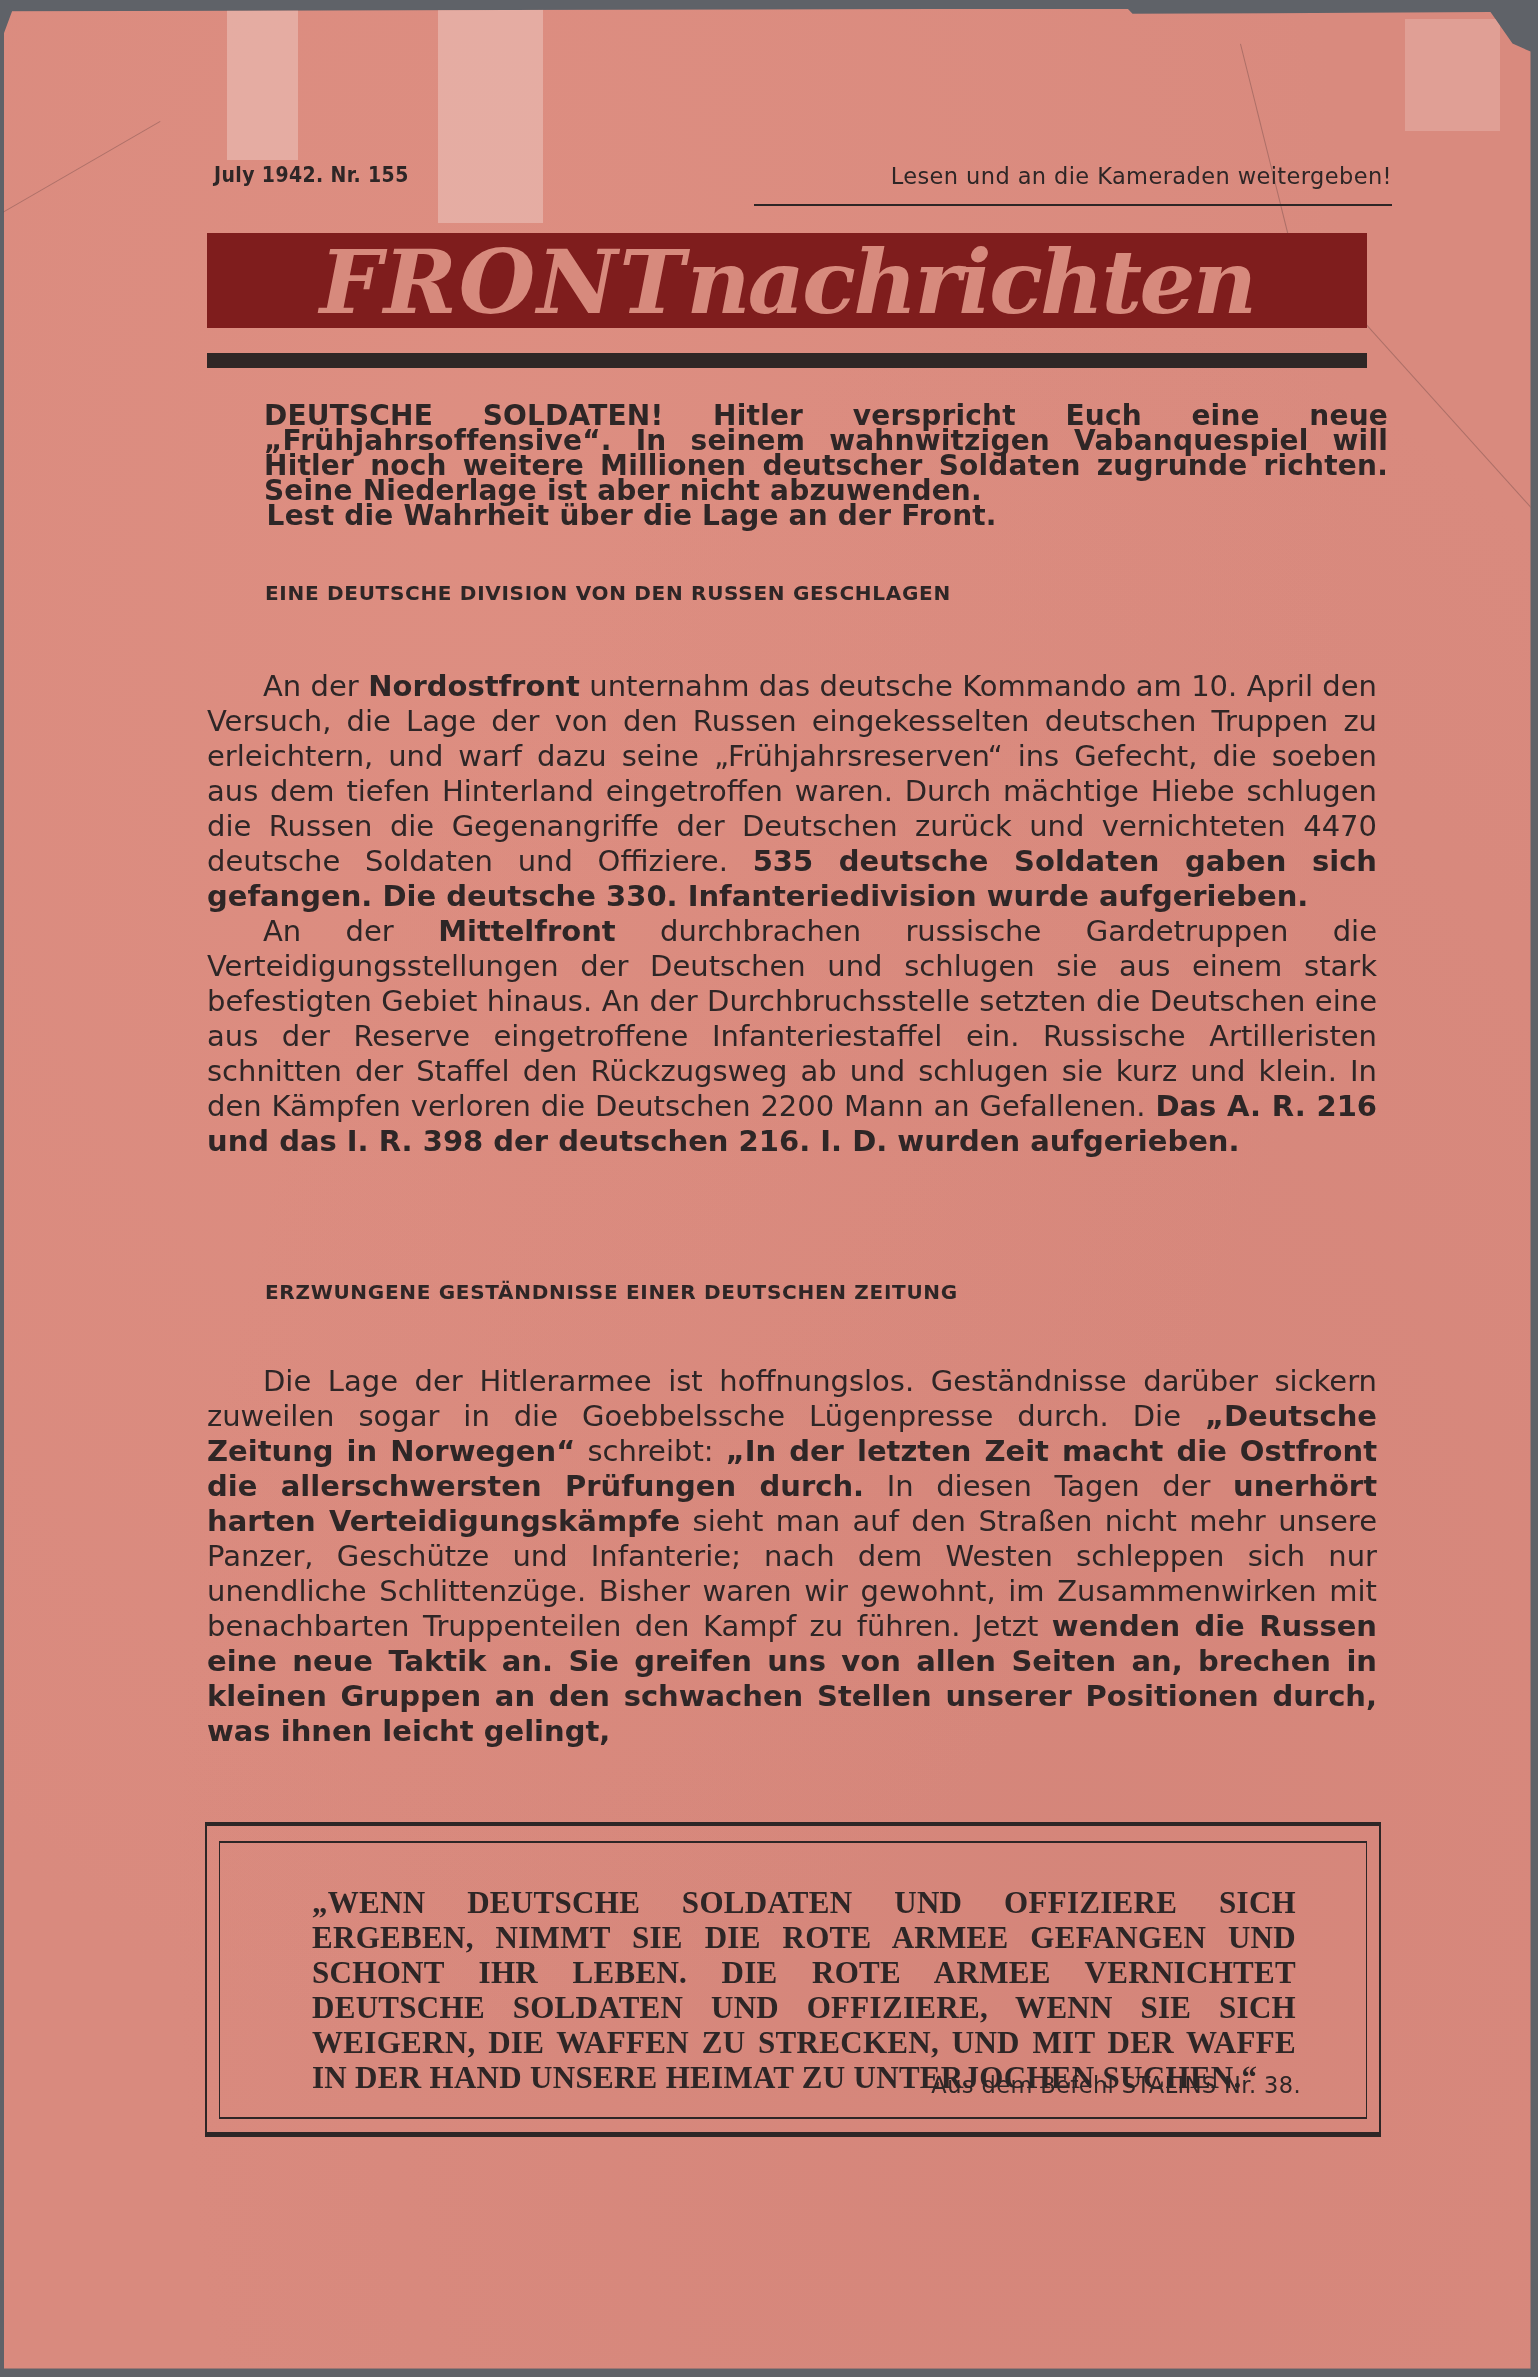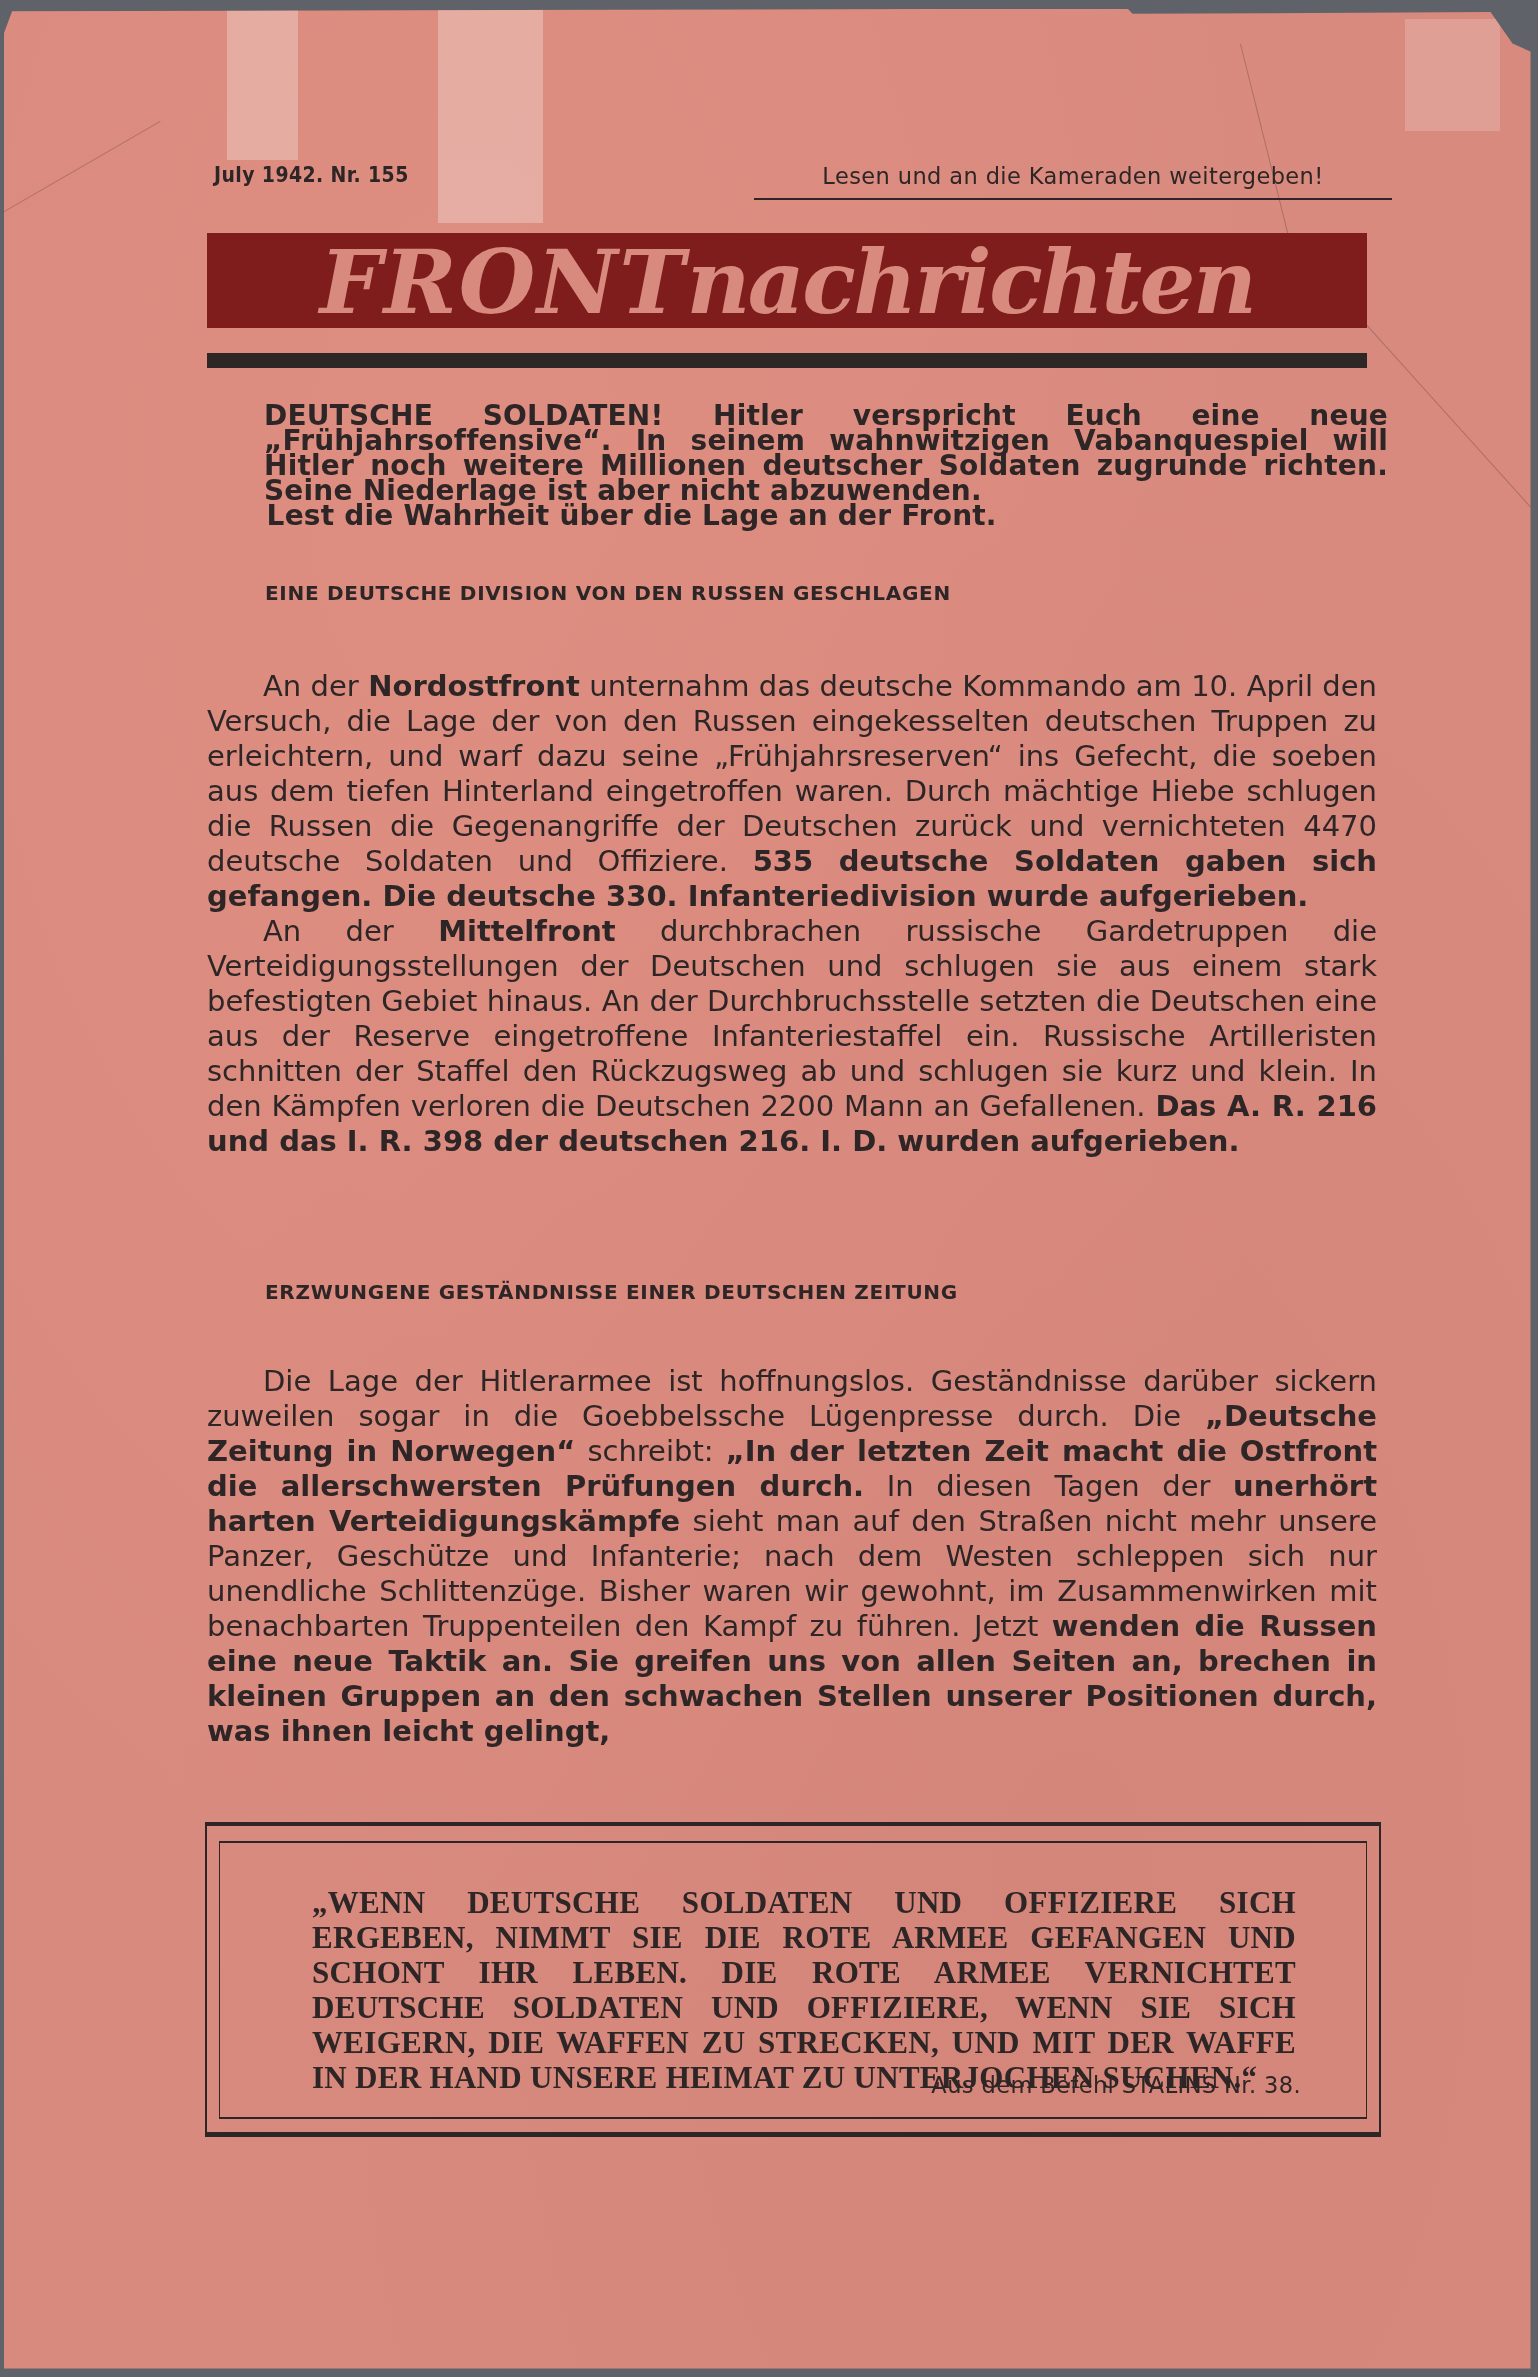--- a/index.html
+++ b/index.html
@@ -24,22 +24,22 @@
   .tape3 { left: 1401px; top: 10.4px; width: 95px; height: 112px; background: rgba(235,190,185,0.4); }
   .crease { position: absolute; border-left: 0.9px solid rgba(90,60,60,0.35); transform-origin: top left; }
 
   .issue-line {
     position: absolute; left: 214px; top: 163px;
     font-family: "DejaVu Sans Condensed", "DejaVu Sans", sans-serif;
     font-weight: bold; font-size: 21px; letter-spacing: 0.4px;
   }
   .pass-on {
     position: absolute; left: 754px; top: 163px; width: 638px;
-    font-size: 22.5px; letter-spacing: 0.4px; text-align: center;
-    border-bottom: 2.6px solid #2e2626; padding-bottom: 9px;
+    font-size: 22.5px; letter-spacing: 0.4px; text-align: right;
+    border-bottom: 2.6px solid #2e2626; padding-bottom: 15px;
   }
 
   .masthead {
     position: absolute; left: 207px; top: 233px; width: 1160px; height: 95px;
     background: #7f1d1d;
   }
   .masthead-title {
     position: absolute; left: 0; top: -3.5px; width: 100%; text-align: center;
     font-family: "DejaVu Serif", serif; font-style: italic; font-weight: bold;
     font-size: 88px; line-height: 104px; color: #d78a7d; letter-spacing: -1.7px;

